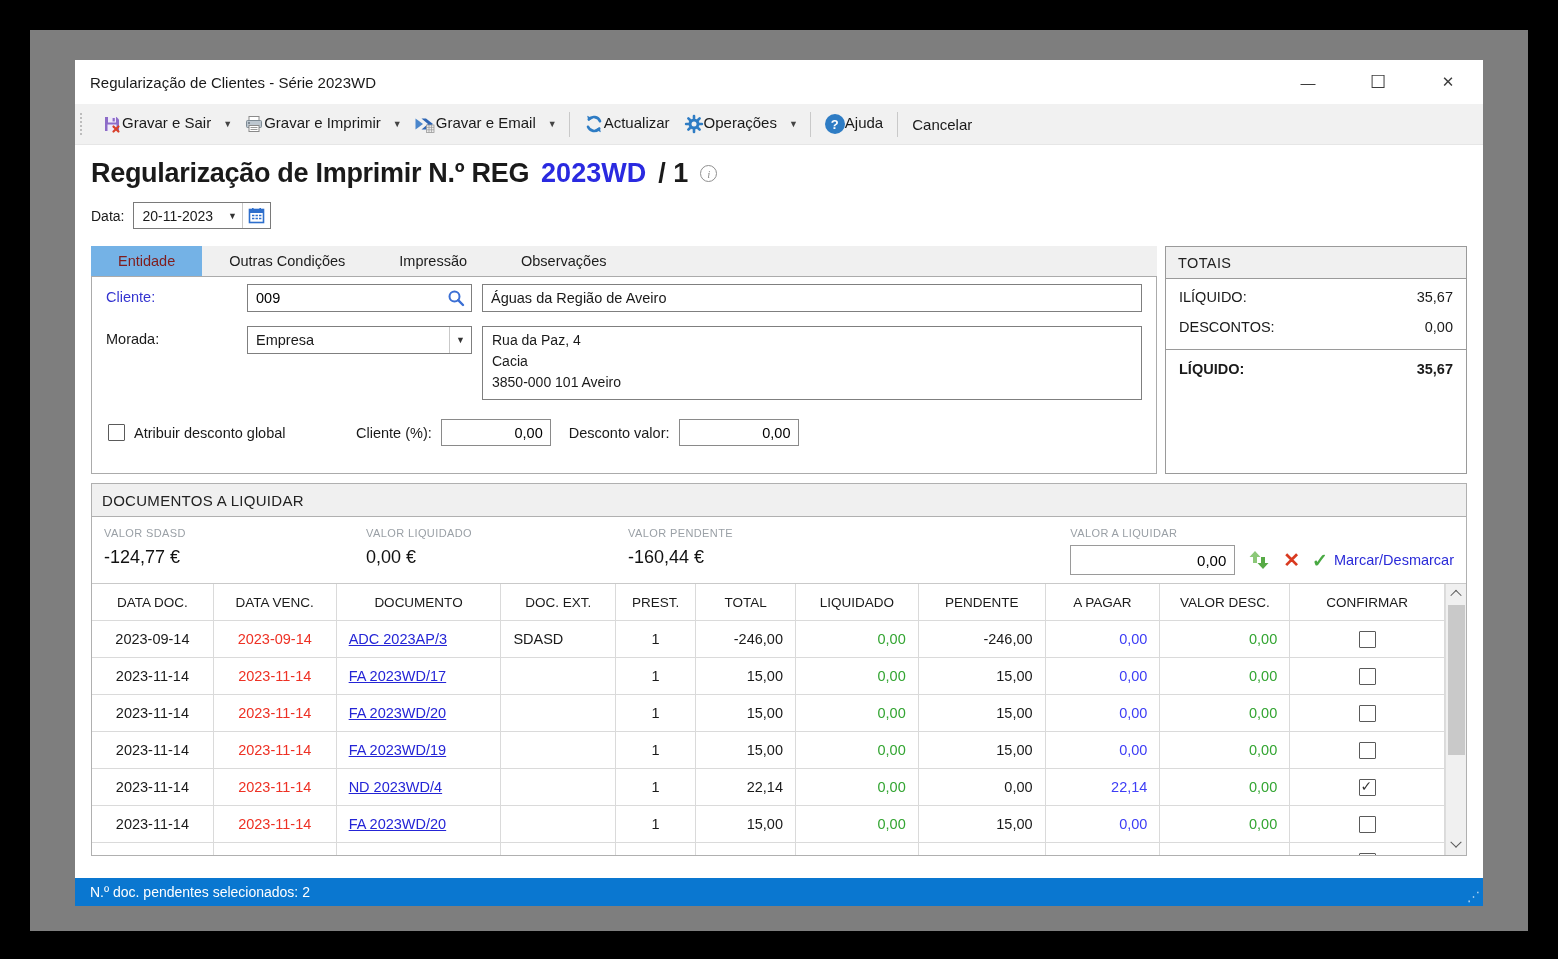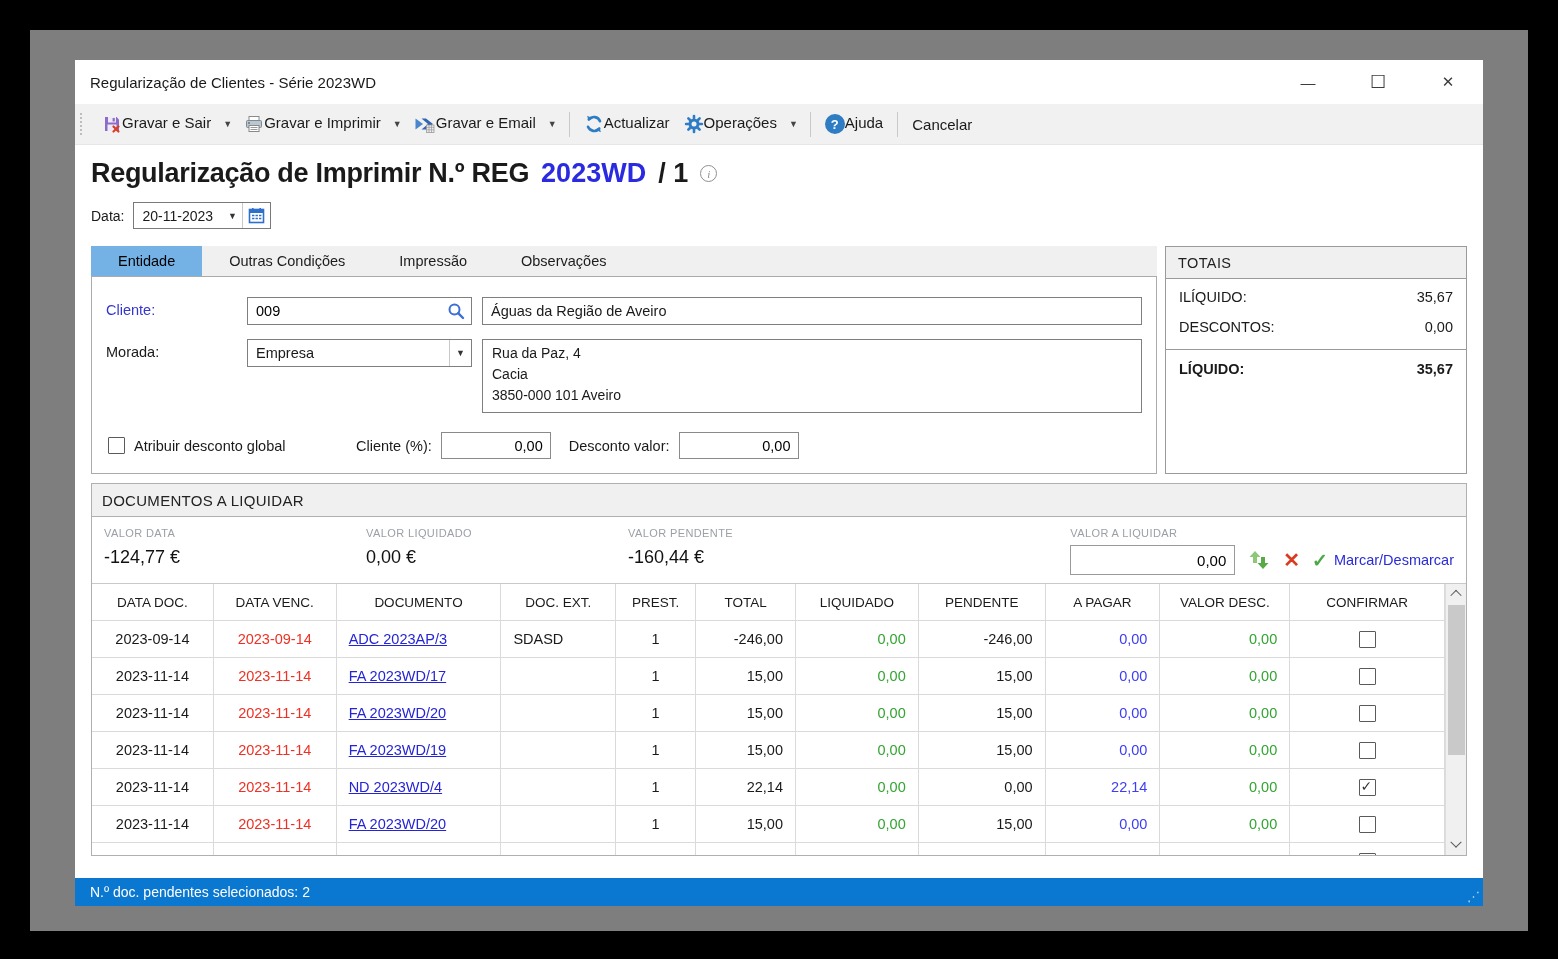--- a/index.html
+++ b/index.html
@@ -32,22 +32,22 @@
   .date-combo { display:flex; border:1px solid #7a7a7a; height:27px; align-items:stretch; background:#fff; }
   .date-value { padding:0 8px; display:flex; align-items:center; min-width:88px; }
   .date-caret { width:20px; display:flex; align-items:center; justify-content:center; font-size:9px; color:#333; }
   .date-cal { width:28px; display:flex; align-items:center; justify-content:center; border-left:1px solid #c9c9c9; }
 
   
   .main-row { display:flex; padding:17px 16px 0; align-items:flex-start; }
   .tab-panel { flex:1; margin-right:8px; }
   .tab-bar { display:flex; background:#f0f0f0; height:30px; }
   .tab { padding:0 27px; display:flex; align-items:center; font-size:14.5px; color:#1c1c1c; cursor:default; }
-  .tab.active { background:#74b2e6; color:#000000; }
-  .tab-content { border:1px solid #ababab; height:198px; padding:20px 14px; font-size:14.5px; }
+  .tab.active { background:#74b2e6; color:#7f1d1d; }
+  .tab-content { border:1px solid #ababab; height:198px; padding:7px 14px; font-size:14.5px; }
   .f-row { display:flex; align-items:flex-start; margin-bottom:14px; }
   .f-label { width:141px; padding-top:5px; }
   .lbl-blue { color:#3434d0; }
   .field { border:1px solid #7f7f7f; background:#fff; height:28px; display:flex; align-items:center; }
   .code-field { width:225px; margin-right:10px; padding:0 6px 0 8px; }
   .code-field input { border:none; outline:none; flex:1; font:inherit; min-width:0; }
   .name-field { flex:1; padding:0 8px; }
   .select-field { width:225px; margin-right:10px; justify-content:space-between; padding-left:8px; }
   .select-caret { width:22px; height:100%; display:flex; align-items:center; justify-content:center; border-left:1px solid #c9c9c9; font-size:9px; color:#333; }
   .address-box { flex:1; border:1px solid #7f7f7f; height:74px; padding:3px 9px; line-height:1.5; font-size:14px; }
@@ -319,21 +319,21 @@
           <span>35,67</span>
         </div>
       </div>
     </div>
 
     <div class="docs-section">
       <div class="docs-header">DOCUMENTOS A LIQUIDAR</div>
 
       <div class="summary-row">
         <div class="sum-item">
-          <div class="sum-label">VALOR DATA</div>
+          <div class="sum-label">VALOR SDASD</div>
           <div class="sum-value">-124,77 €</div>
         </div>
         <div class="sum-item">
           <div class="sum-label">VALOR LIQUIDADO</div>
           <div class="sum-value">0,00 €</div>
         </div>
         <div class="sum-item">
           <div class="sum-label">VALOR PENDENTE</div>
           <div class="sum-value">-160,44 €</div>
         </div>

